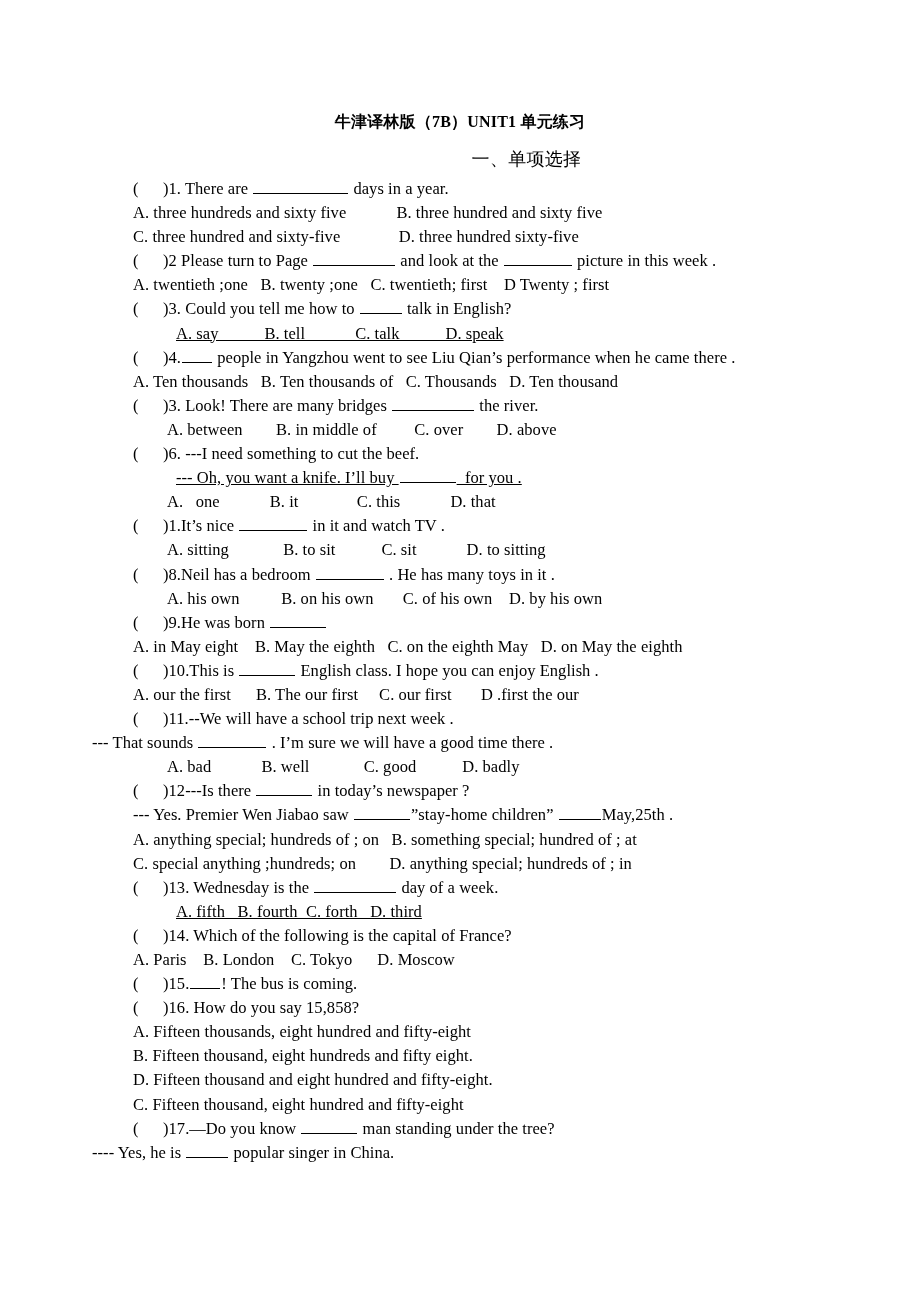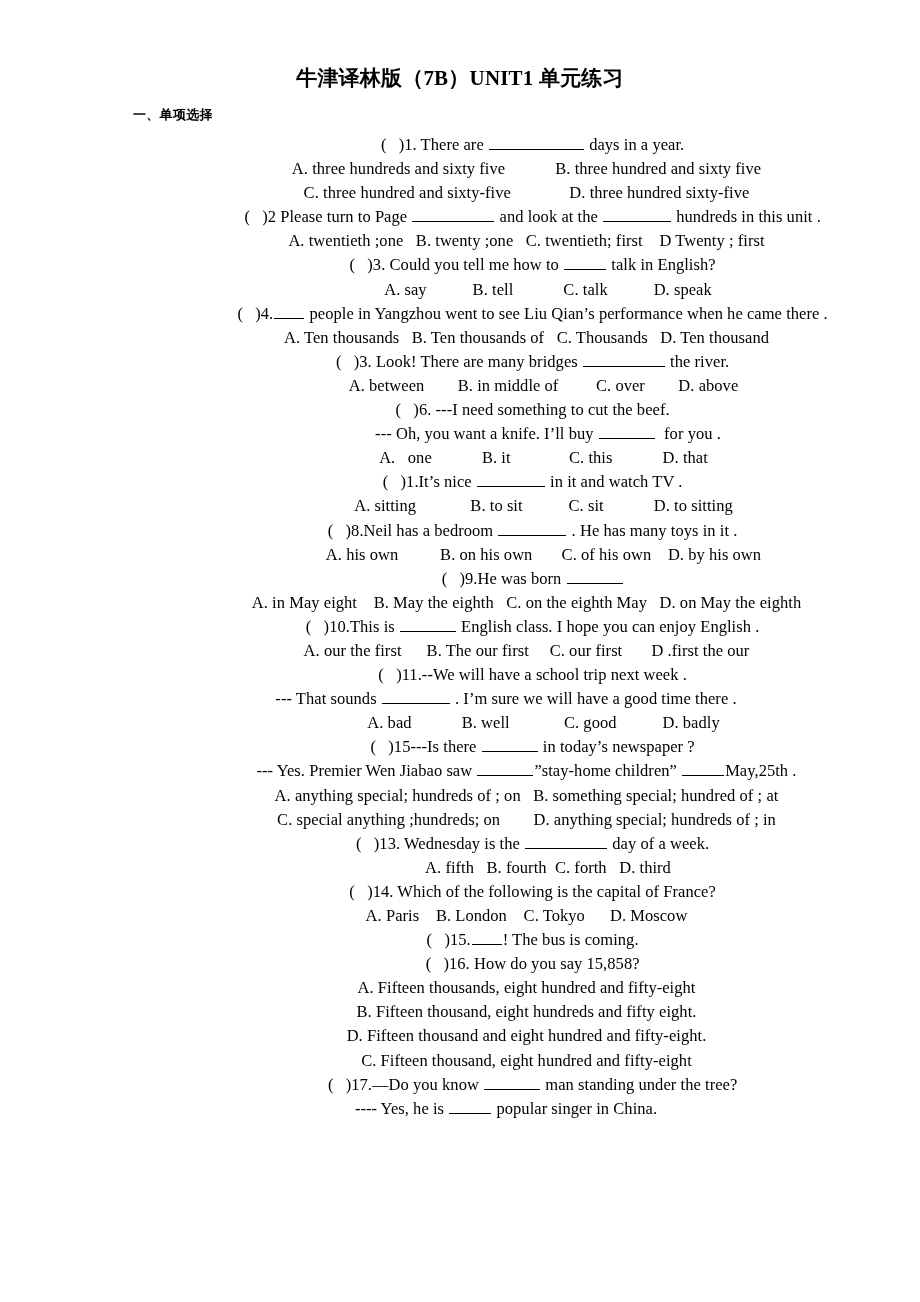--- a/index.html
+++ b/index.html
@@ -19,53 +19,53 @@
     position: relative;
     width: 920px;
     height: 1302px;
     box-sizing: border-box;
     padding: 0;
     overflow: hidden;
   }
   .doc-title {
     text-align: center;
     font-weight: bold;
-    font-size: 21px;
+    font-size: 16px;
     line-height: 24px;
     margin: 0;
-    padding-top: 66px;
+    padding-top: 110px;
     letter-spacing: 0.2px;
   }
   .section-heading {
-    font-weight: bold;
-    font-size: 13px;
+    font-weight: normal;
+    font-size: 18px;
     line-height: 24px;
     margin: 0;
     padding-left: 133px;
     padding-top: 13px;
     letter-spacing: 0.3px;
+    text-align: center;
   }
   .lines {
     margin-top: 6px;
-    text-align: center;
   }
   .ln {
     font-size: 16.5px;
     line-height: 24.1px;
     white-space: pre;
     margin: 0;
     padding-left: 133px;
     letter-spacing: 0.05px;
   }
   
   .i0  { padding-left: 133px; }
   .i1  { }
   .i2  { }
   .i3  { padding-left: 167px; }
-  .i4  { padding-left: 176px; }
+  .i4  { padding-left: 176px; text-decoration: underline; }
   .i5  { padding-left: 92px; }
 
   .blank {
     display: inline-block;
     border-bottom: 1px solid #000;
     vertical-align: baseline;
     height: 0.95em;
     margin: 0 1px;
   }
   .b-xs { width: 30px; }
@@ -88,21 +88,21 @@
   <div class="doc-title">牛津译林版（7B）UNIT1 单元练习</div>
 
   <div class="section-heading">一、单项选择</div>
 
   <div class="lines">
 
     <div class="ln i0"><span class="paren">(</span><span>)1. There are </span><span class="blank b-xxl"></span><span> days in a year.</span></div>
     <div class="ln i1">A. three hundreds and sixty five            B. three hundred and sixty five</div>
     <div class="ln i1">C. three hundred and sixty-five              D. three hundred sixty-five</div>
 
-    <div class="ln i0"><span class="paren">(</span><span>)2 Please turn to Page </span><span class="blank b-xl"></span><span> and look at the </span><span class="blank b-lg"></span><span> hundreds in this unit .</span></div>
+    <div class="ln i0"><span class="paren">(</span><span>)2 Please turn to Page </span><span class="blank b-xl"></span><span> and look at the </span><span class="blank b-lg"></span><span> picture in this week .</span></div>
     <div class="ln i1">A. twentieth ;one   B. twenty ;one   C. twentieth; first    D Twenty ; first</div>
 
     <div class="ln i0"><span class="paren">(</span><span>)3. Could you tell me how to </span><span class="blank b-sm"></span><span> talk in English?</span></div>
     <div class="ln i4">A. say           B. tell            C. talk           D. speak</div>
 
     <div class="ln i0"><span class="paren">(</span><span>)4.</span><span class="blank b-xs"></span><span> people in Yangzhou went to see Liu Qian’s performance when he came there .</span></div>
     <div class="ln i1">A. Ten thousands   B. Ten thousands of   C. Thousands   D. Ten thousand</div>
 
     <div class="ln i0"><span class="paren">(</span><span>)3. Look! There are many bridges </span><span class="blank b-xl"></span><span> the river.</span></div>
     <div class="ln i3">A. between        B. in middle of         C. over        D. above</div>
@@ -120,21 +120,21 @@
     <div class="ln i0"><span class="paren">(</span><span>)9.He was born </span><span class="blank b-md"></span><span></span></div>
     <div class="ln i2">A. in May eight    B. May the eighth   C. on the eighth May   D. on May the eighth</div>
 
     <div class="ln i0"><span class="paren">(</span><span>)10.This is </span><span class="blank b-md"></span><span> English class. I hope you can enjoy English .</span></div>
     <div class="ln i2">A. our the first      B. The our first     C. our first       D .first the our</div>
 
     <div class="ln i0"><span class="paren">(</span><span>)11.--We will have a school trip next week .</span></div>
     <div class="ln i5"><span>--- That sounds </span><span class="blank b-lg"></span><span> . I’m sure we will have a good time there .</span></div>
     <div class="ln i3">A. bad            B. well             C. good           D. badly</div>
 
-    <div class="ln i0"><span class="paren">(</span><span>)15---Is there </span><span class="blank b-md"></span><span> in today’s newspaper ?</span></div>
+    <div class="ln i0"><span class="paren">(</span><span>)12---Is there </span><span class="blank b-md"></span><span> in today’s newspaper ?</span></div>
     <div class="ln i1"><span>--- Yes. Premier Wen Jiabao saw </span><span class="blank b-md"></span><span>”stay-home children” </span><span class="blank b-sm"></span><span>May,25th .</span></div>
     <div class="ln i1">A. anything special; hundreds of ; on   B. something special; hundred of ; at</div>
     <div class="ln i1">C. special anything ;hundreds; on        D. anything special; hundreds of ; in</div>
 
     <div class="ln i0"><span class="paren">(</span><span>)13. Wednesday is the </span><span class="blank b-xl"></span><span> day of a week.</span></div>
     <div class="ln i4">A. fifth   B. fourth  C. forth   D. third</div>
 
     <div class="ln i0"><span class="paren">(</span><span>)14. Which of the following is the capital of France?</span></div>
     <div class="ln i2">A. Paris    B. London    C. Tokyo      D. Moscow</div>
 

